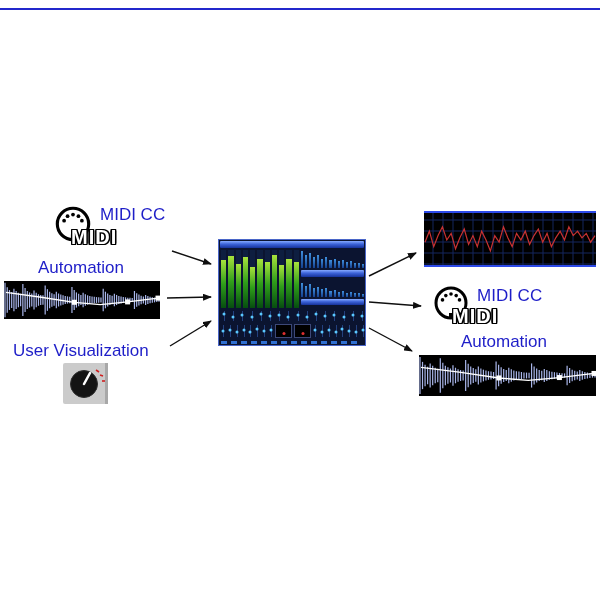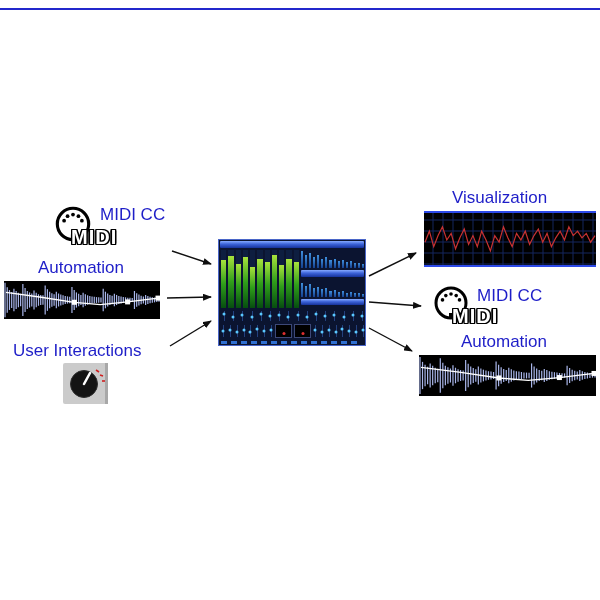--- a/index.html
+++ b/index.html
@@ -134,21 +134,21 @@
         <line x1="148.30434782608697" y1="16.2925" x2="148.30434782608697" y2="21.707500000000003" stroke="#a9b6ea" stroke-width="1.2"></line>
         <line x1="150.53623188405797" y1="16.6535" x2="150.53623188405797" y2="21.3465" stroke="#a9b6ea" stroke-width="1.2"></line>
         <line x1="152.768115942029" y1="17.014499999999998" x2="152.768115942029" y2="20.985500000000002" stroke="#a9b6ea" stroke-width="1.2"></line>
         <line x1="155" y1="17.195" x2="155" y2="20.805" stroke="#a9b6ea" stroke-width="1.2"></line>
         <polyline points="2,11.4 35.44,16.0 70.4,21.3 96.24,23.6 123.60000000000001,20.9 154,17.1" fill="none" stroke="#ffffff" stroke-width="1.3"></polyline>
         <rect x="67.9" y="18.78" width="5" height="5" fill="#ffffff"></rect>
         <rect x="121.10000000000001" y="18.400000000000002" width="5" height="5" fill="#ffffff"></rect>
         <rect x="151.5" y="14.600000000000001" width="5" height="5" fill="#ffffff"></rect>
       </svg></div>
 
-  <div id="lbl-user" class="lbl">User Interactions</div>
+  <div id="lbl-user" class="lbl">User Visualization</div>
   <svg id="knob" class="abs" viewBox="0 0 45 41">
     <rect x="0" y="0" width="45" height="41" rx="2" fill="#cbcbcb"></rect>
     <rect x="42" y="0" width="3" height="41" fill="#a8a8a8"></rect>
     <circle cx="21" cy="21" r="13.5" fill="#141414" stroke="#2e2e2e" stroke-width="1"></circle>
     <line x1="21" y1="21" x2="27" y2="10" stroke="#fff" stroke-width="2.5" stroke-linecap="round"></line>
     <line x1="33" y1="7" x2="36" y2="9" stroke="#d02020" stroke-width="1.6"></line>
     <line x1="37" y1="12" x2="40" y2="13" stroke="#d02020" stroke-width="1.6"></line>
     <line x1="39" y1="18" x2="42" y2="18" stroke="#d02020" stroke-width="1.6"></line>
   </svg>
 
@@ -410,21 +410,20 @@
         <div class="bseg"></div>
         <div class="bseg"></div>
         <div class="bseg"></div>
         <div class="bseg"></div>
         <div class="bseg"></div>
         <div class="bseg"></div>
         <div class="bseg"></div>
       </div>
     </div>
 
-  <div id="lbl-vis" class="lbl">Visualization</div>
   <div id="chart"><svg width="172" height="56">
         <rect x="0" y="0" width="172" height="56" fill="#000000"></rect>
         <line x1="9" y1="0" x2="9" y2="56" stroke="#15265e" stroke-width="1"></line>
         <line x1="19" y1="0" x2="19" y2="56" stroke="#15265e" stroke-width="1"></line>
         <line x1="29" y1="0" x2="29" y2="56" stroke="#15265e" stroke-width="1"></line>
         <line x1="39" y1="0" x2="39" y2="56" stroke="#15265e" stroke-width="1"></line>
         <line x1="49" y1="0" x2="49" y2="56" stroke="#15265e" stroke-width="1"></line>
         <line x1="59" y1="0" x2="59" y2="56" stroke="#15265e" stroke-width="1"></line>
         <line x1="69" y1="0" x2="69" y2="56" stroke="#15265e" stroke-width="1"></line>
         <line x1="79" y1="0" x2="79" y2="56" stroke="#15265e" stroke-width="1"></line>

